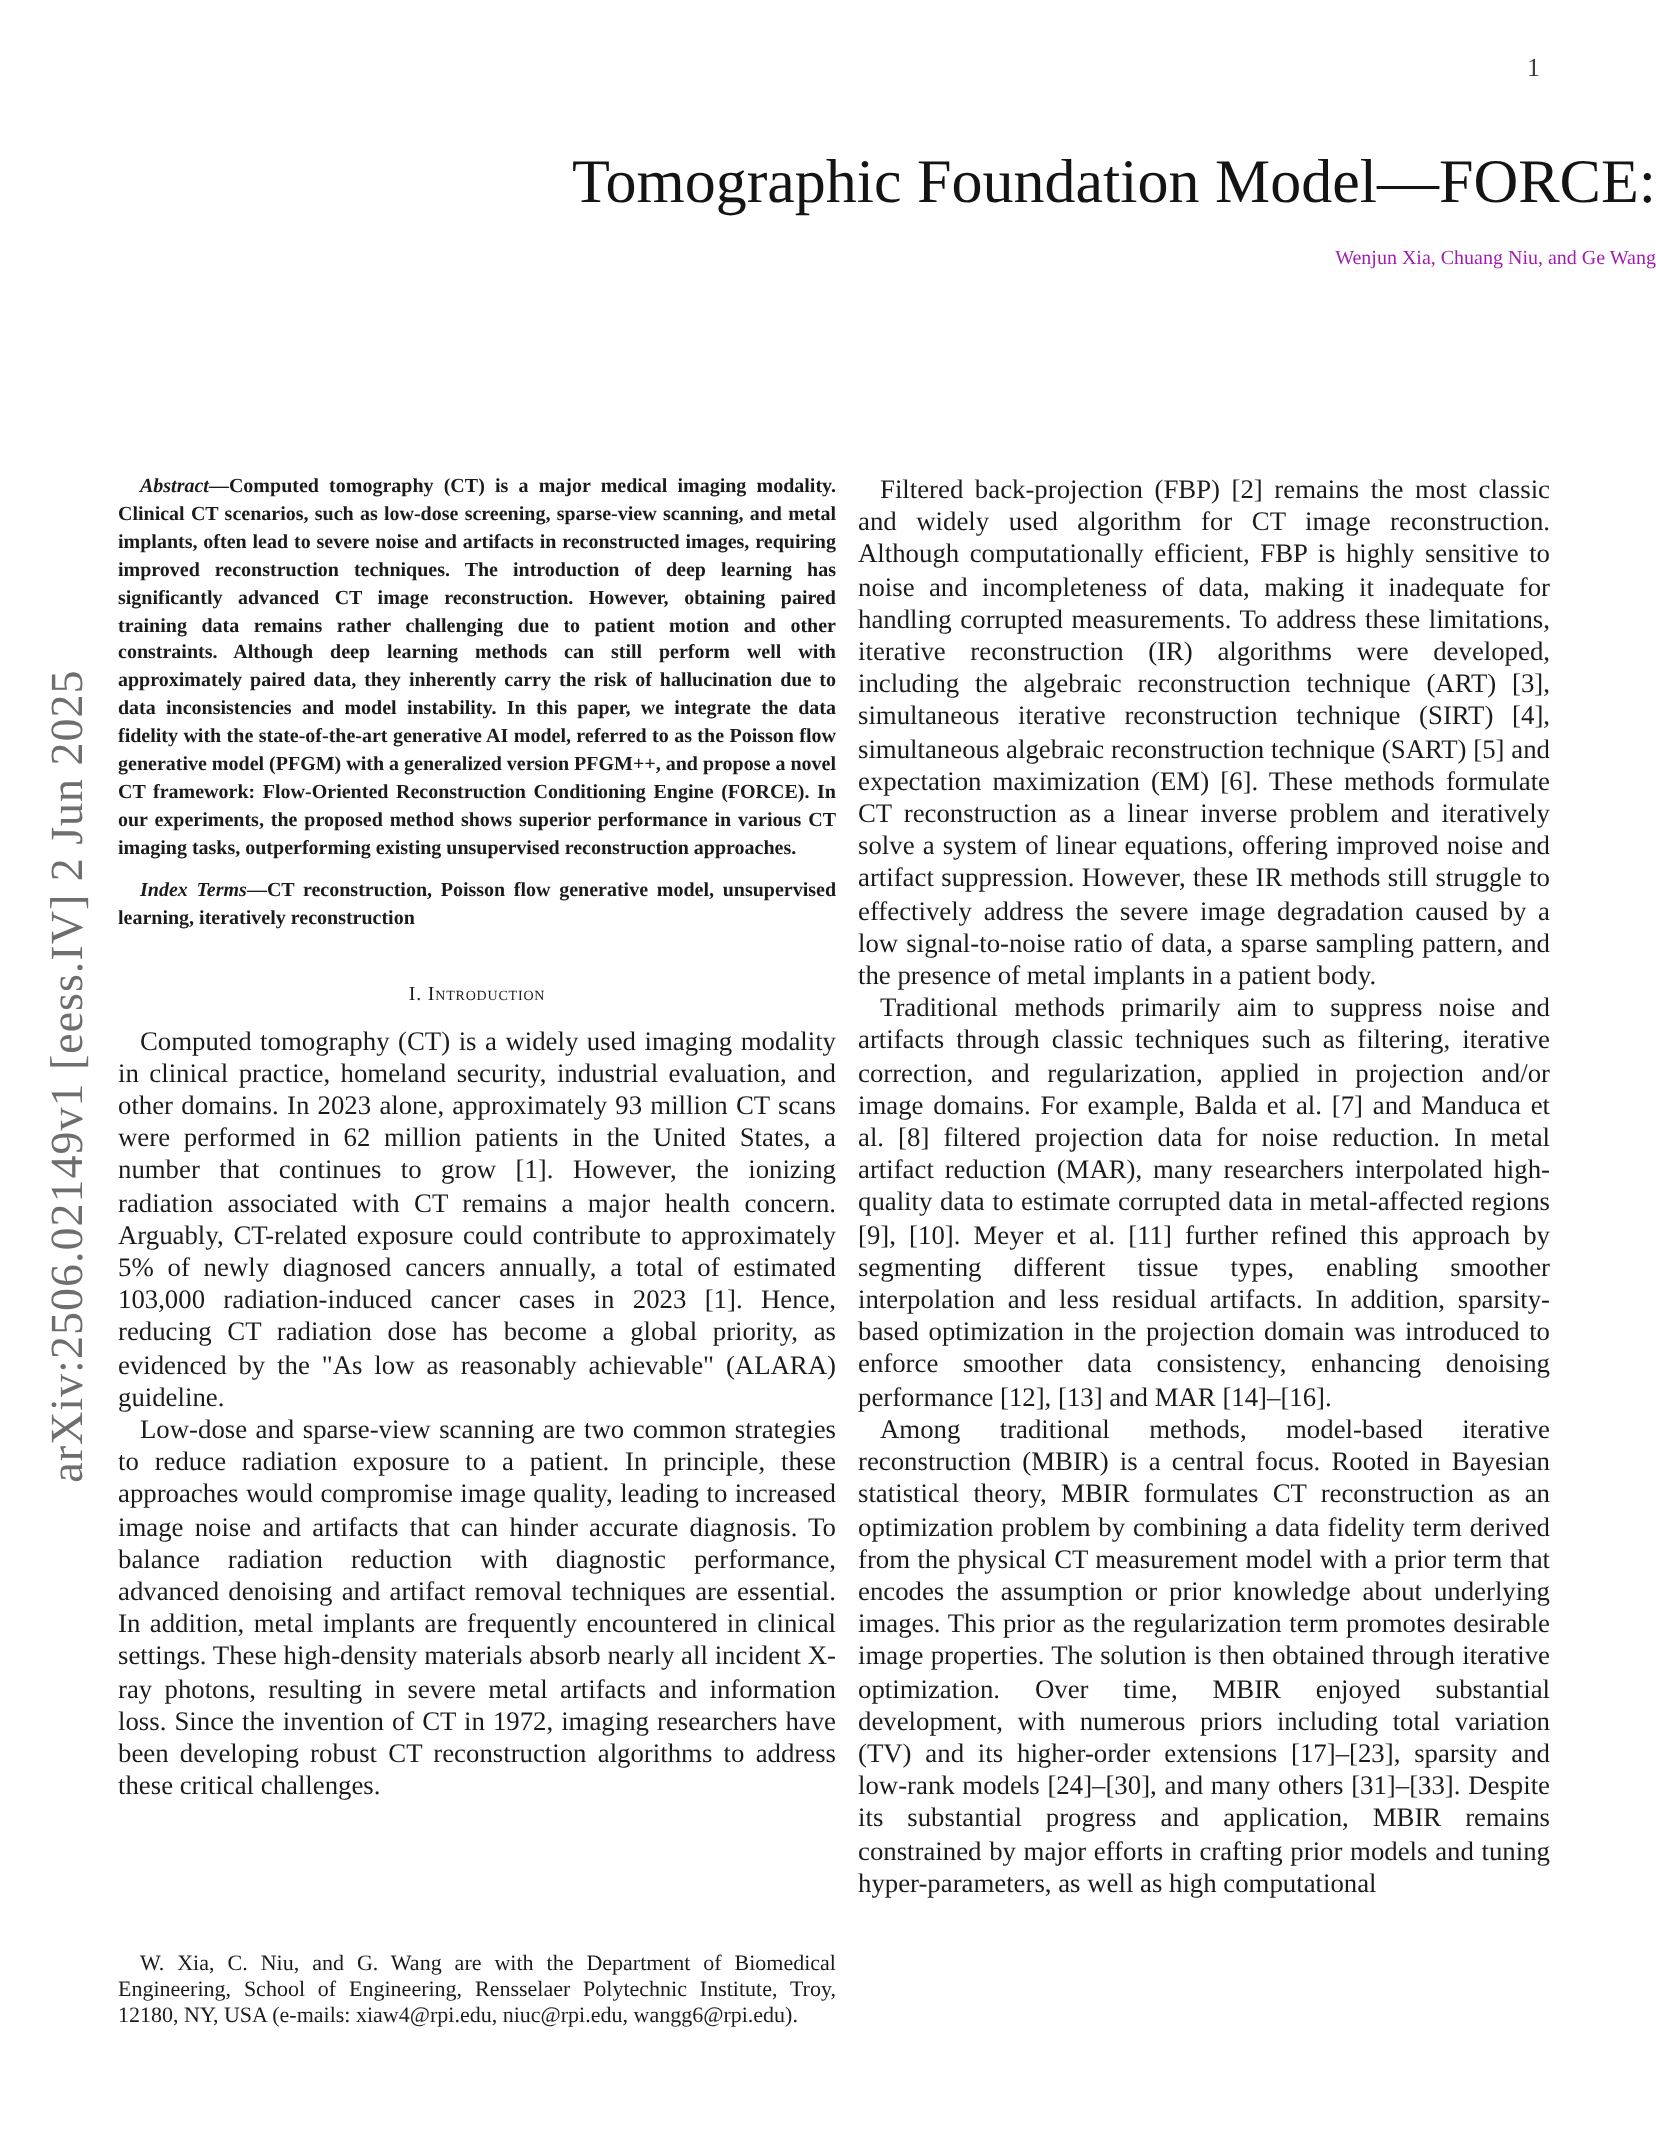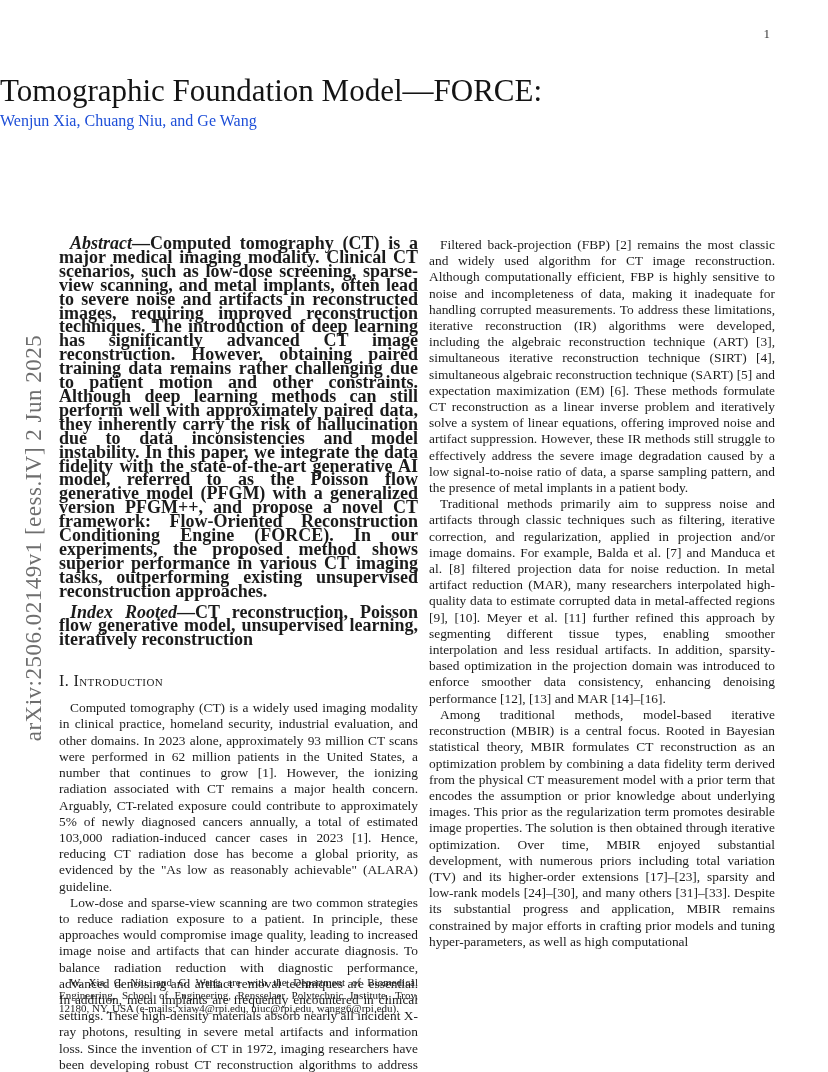--- a/index.html
+++ b/index.html
@@ -33,67 +33,67 @@
     white-space: nowrap;
     font-size: 23px;
     letter-spacing: 0.5px;
     color: #6e6e6e;
   }
   .header {
     position: absolute;
     top: 70px;
     left: 0;
     width: 100%;
-    text-align: left;
+    text-align: right;
   }
   .paper-title {
     margin: 0;
     font-size: 31px;
     font-weight: normal;
     line-height: 42px;
     color: #141414;
   }
   .authors {
-    margin-top: 0;
-    font-size: 16px;
-    color: #1d4ed8;
+    margin-top: 12px;
+    font-size: 10px;
+    color: #a21caf;
   }
   .columns {
     position: absolute;
     top: 237px;
     left: 59px;
     width: 716px;
     height: 779px;
     display: flex;
     gap: 11px;
   }
   .col {
     position: relative;
     box-sizing: border-box;
   }
   .col-left  { width: 359px; flex: 0 0 359px; }
   .col-right { width: 346px; flex: 0 0 346px; }
   p { margin: 0; }
   .abstract, .index-terms {
-    font-size: 18px;
+    font-size: 10px;
     line-height: 13.9px;
     font-weight: bold;
     text-align: justify;
     text-indent: 11px;
   }
   .lead-label {
     font-style: italic;
     font-weight: bold;
   }
   .index-terms { margin-top: 7px; }
   .section-heading {
     margin: 25px 0 10px 0;
-    font-size: 16px;
+    font-size: 10px;
     font-weight: normal;
-    text-align: left;
+    text-align: center;
     letter-spacing: 0.4px;
   }
   .section-heading .sc { font-variant: small-caps; }
   .body-par {
     font-size: 13.4px;
     line-height: 16.2px;
     text-align: justify;
     text-indent: 11px;
   }
   .footnote {
@@ -120,21 +120,21 @@
     <h1 class="paper-title"><span>Tomographic Foundation Model—FORCE:</span><br></h1>
     <div class="authors">Wenjun Xia, Chuang Niu, and Ge Wang</div>
   </div>
 
   <div class="columns">
 
     <div class="col col-left">
 
       <p class="abstract"><span class="lead-label">Abstract</span><span>—Computed tomography (CT) is a major medical imaging modality. Clinical CT scenarios, such as low-dose screening, sparse-view scanning, and metal implants, often lead to severe noise and artifacts in reconstructed images, requiring improved reconstruction techniques. The introduction of deep learning has significantly advanced CT image reconstruction. However, obtaining paired training data remains rather challenging due to patient motion and other constraints. Although deep learning methods can still perform well with approximately paired data, they inherently carry the risk of hallucination due to data inconsistencies and model instability. In this paper, we integrate the data fidelity with the state-of-the-art generative AI model, referred to as the Poisson flow generative model (PFGM) with a generalized version PFGM++, and propose a novel CT framework: Flow-Oriented Reconstruction Conditioning Engine (FORCE). In our experiments, the proposed method shows superior performance in various CT imaging tasks, outperforming existing unsupervised reconstruction approaches.</span></p>
 
-      <p class="index-terms"><span class="lead-label">Index Rooted</span><span>—CT reconstruction, Poisson flow generative model, unsupervised learning, iteratively reconstruction</span></p>
+      <p class="index-terms"><span class="lead-label">Index Terms</span><span>—CT reconstruction, Poisson flow generative model, unsupervised learning, iteratively reconstruction</span></p>
 
       <h2 class="section-heading"><span>I.</span> <span class="sc">Introduction</span></h2>
 
       <p class="body-par">Computed tomography (CT) is a widely used imaging modality in clinical practice, homeland security, industrial evaluation, and other domains. In 2023 alone, approximately 93 million CT scans were performed in 62 million patients in the United States, a number that continues to grow [1]. However, the ionizing radiation associated with CT remains a major health concern. Arguably, CT-related exposure could contribute to approximately 5% of newly diagnosed cancers annually, a total of estimated 103,000 radiation-induced cancer cases in 2023 [1]. Hence, reducing CT radiation dose has become a global priority, as evidenced by the "As low as reasonably achievable" (ALARA) guideline.</p>
 
       <p class="body-par">Low-dose and sparse-view scanning are two common strategies to reduce radiation exposure to a patient. In principle, these approaches would compromise image quality, leading to increased image noise and artifacts that can hinder accurate diagnosis. To balance radiation reduction with diagnostic performance, advanced denoising and artifact removal techniques are essential. In addition, metal implants are frequently encountered in clinical settings. These high-density materials absorb nearly all incident X-ray photons, resulting in severe metal artifacts and information loss. Since the invention of CT in 1972, imaging researchers have been developing robust CT reconstruction algorithms to address these critical challenges.</p>
 
       <div class="footnote">W. Xia, C. Niu, and G. Wang are with the Department of Biomedical Engineering, School of Engineering, Rensselaer Polytechnic Institute, Troy, 12180, NY, USA (e-mails: xiaw4@rpi.edu, niuc@rpi.edu, wangg6@rpi.edu).</div>
     </div>
 

